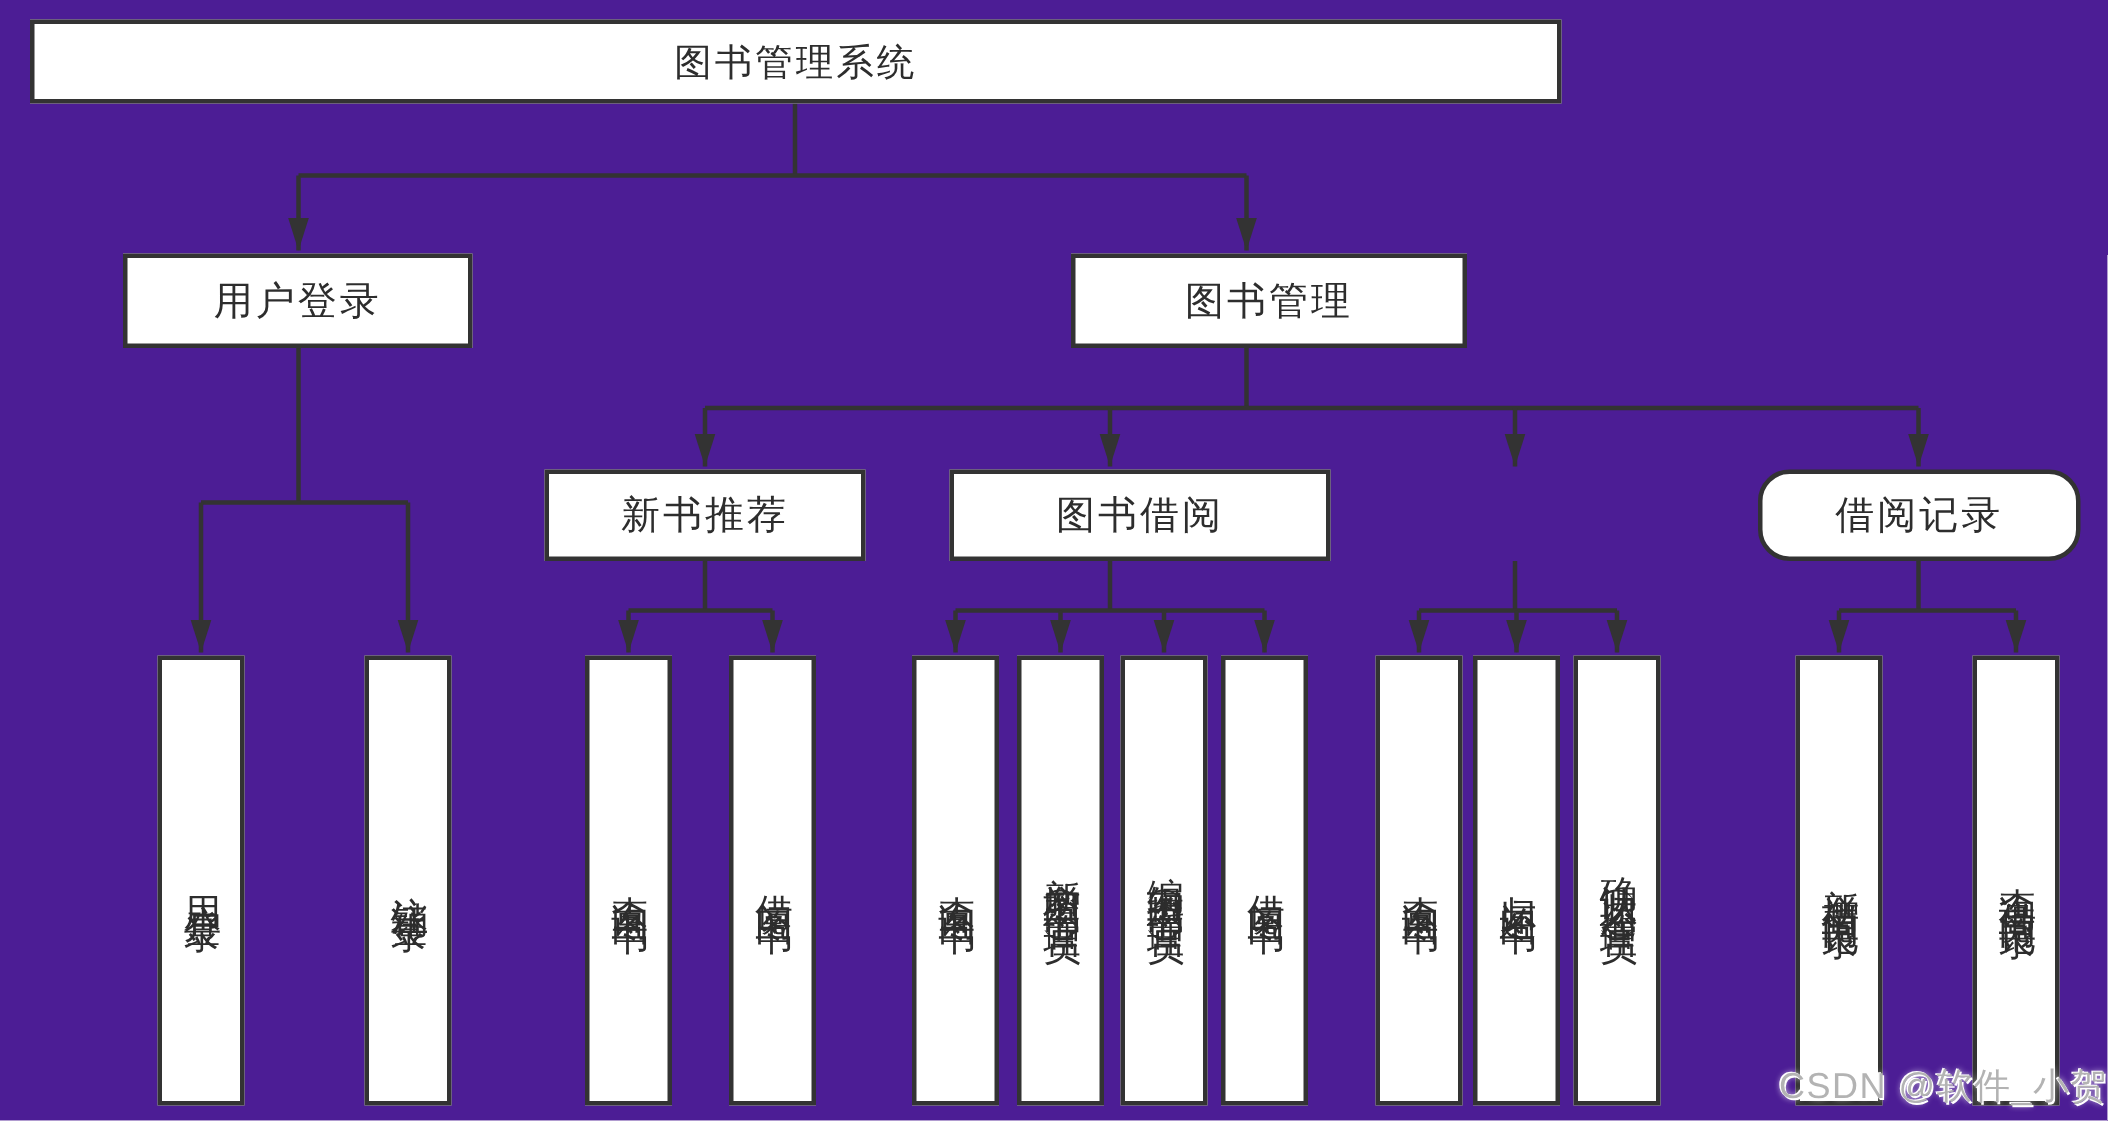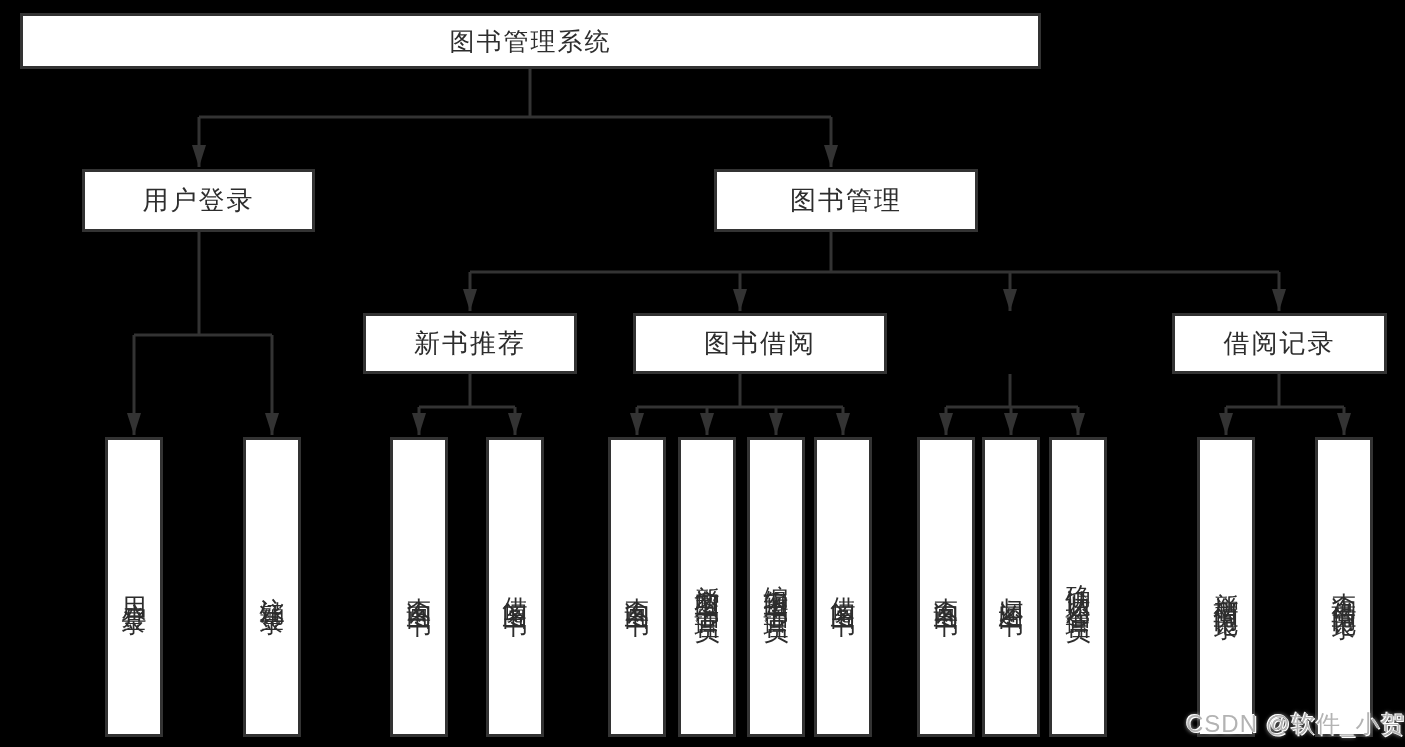--- a/index.html
+++ b/index.html
@@ -4,21 +4,21 @@
 <style>
   html, body {
     margin: 0;
     padding: 0;
     background: #ffffff;
   }
   #canvas {
     position: relative;
     width: 1405px;
     height: 747px;
-    background: #000000;
+    background: #4c1d95;
     font-family: "Liberation Sans", "DejaVu Sans", sans-serif;
     color: #2d2d2d;
     overflow: hidden;
   }
   #connectors {
     position: absolute;
     left: 0; top: 0;
     width: 1405px; height: 747px;
   }
   .box {
@@ -44,21 +44,21 @@
     color: #2d2d2d;
     line-height: 1;
   }
   
   #n-root            { left: 20px;   top: 13px;  width: 1021px; height: 56px; }
   #n-user-login      { left: 82px;   top: 169px; width: 233px;  height: 63px; }
   #n-book-mgmt       { left: 714px;  top: 169px; width: 264px;  height: 63px; }
   #n-new-books       { left: 363px;  top: 313px; width: 214px;  height: 61px; }
   #n-book-borrow     { left: 633px;  top: 313px; width: 254px;  height: 61px; }
   #n-current-borrow  { left: 903px;  top: 313px; width: 214px;  height: 61px; }
-  #n-borrow-records  { left: 1172px; top: 313px; width: 215px;  height: 61px; }
+  #n-borrow-records  { left: 1172px; top: 313px; width: 215px;  height: 61px; border-radius: 21px; }
   .leaf { top: 437px; width: 58px; height: 300px; }
   #l-ul-login   { left: 105px; }
   #l-ul-logout  { left: 243px; }
   #l-nb-query   { left: 390px; }
   #l-nb-borrow  { left: 486px; }
   #l-bb-query   { left: 608px; }
   #l-bb-add     { left: 678px; }
   #l-bb-edit    { left: 747px; }
   #l-bb-borrow  { left: 814px; }
   #l-cb-query   { left: 917px; }

